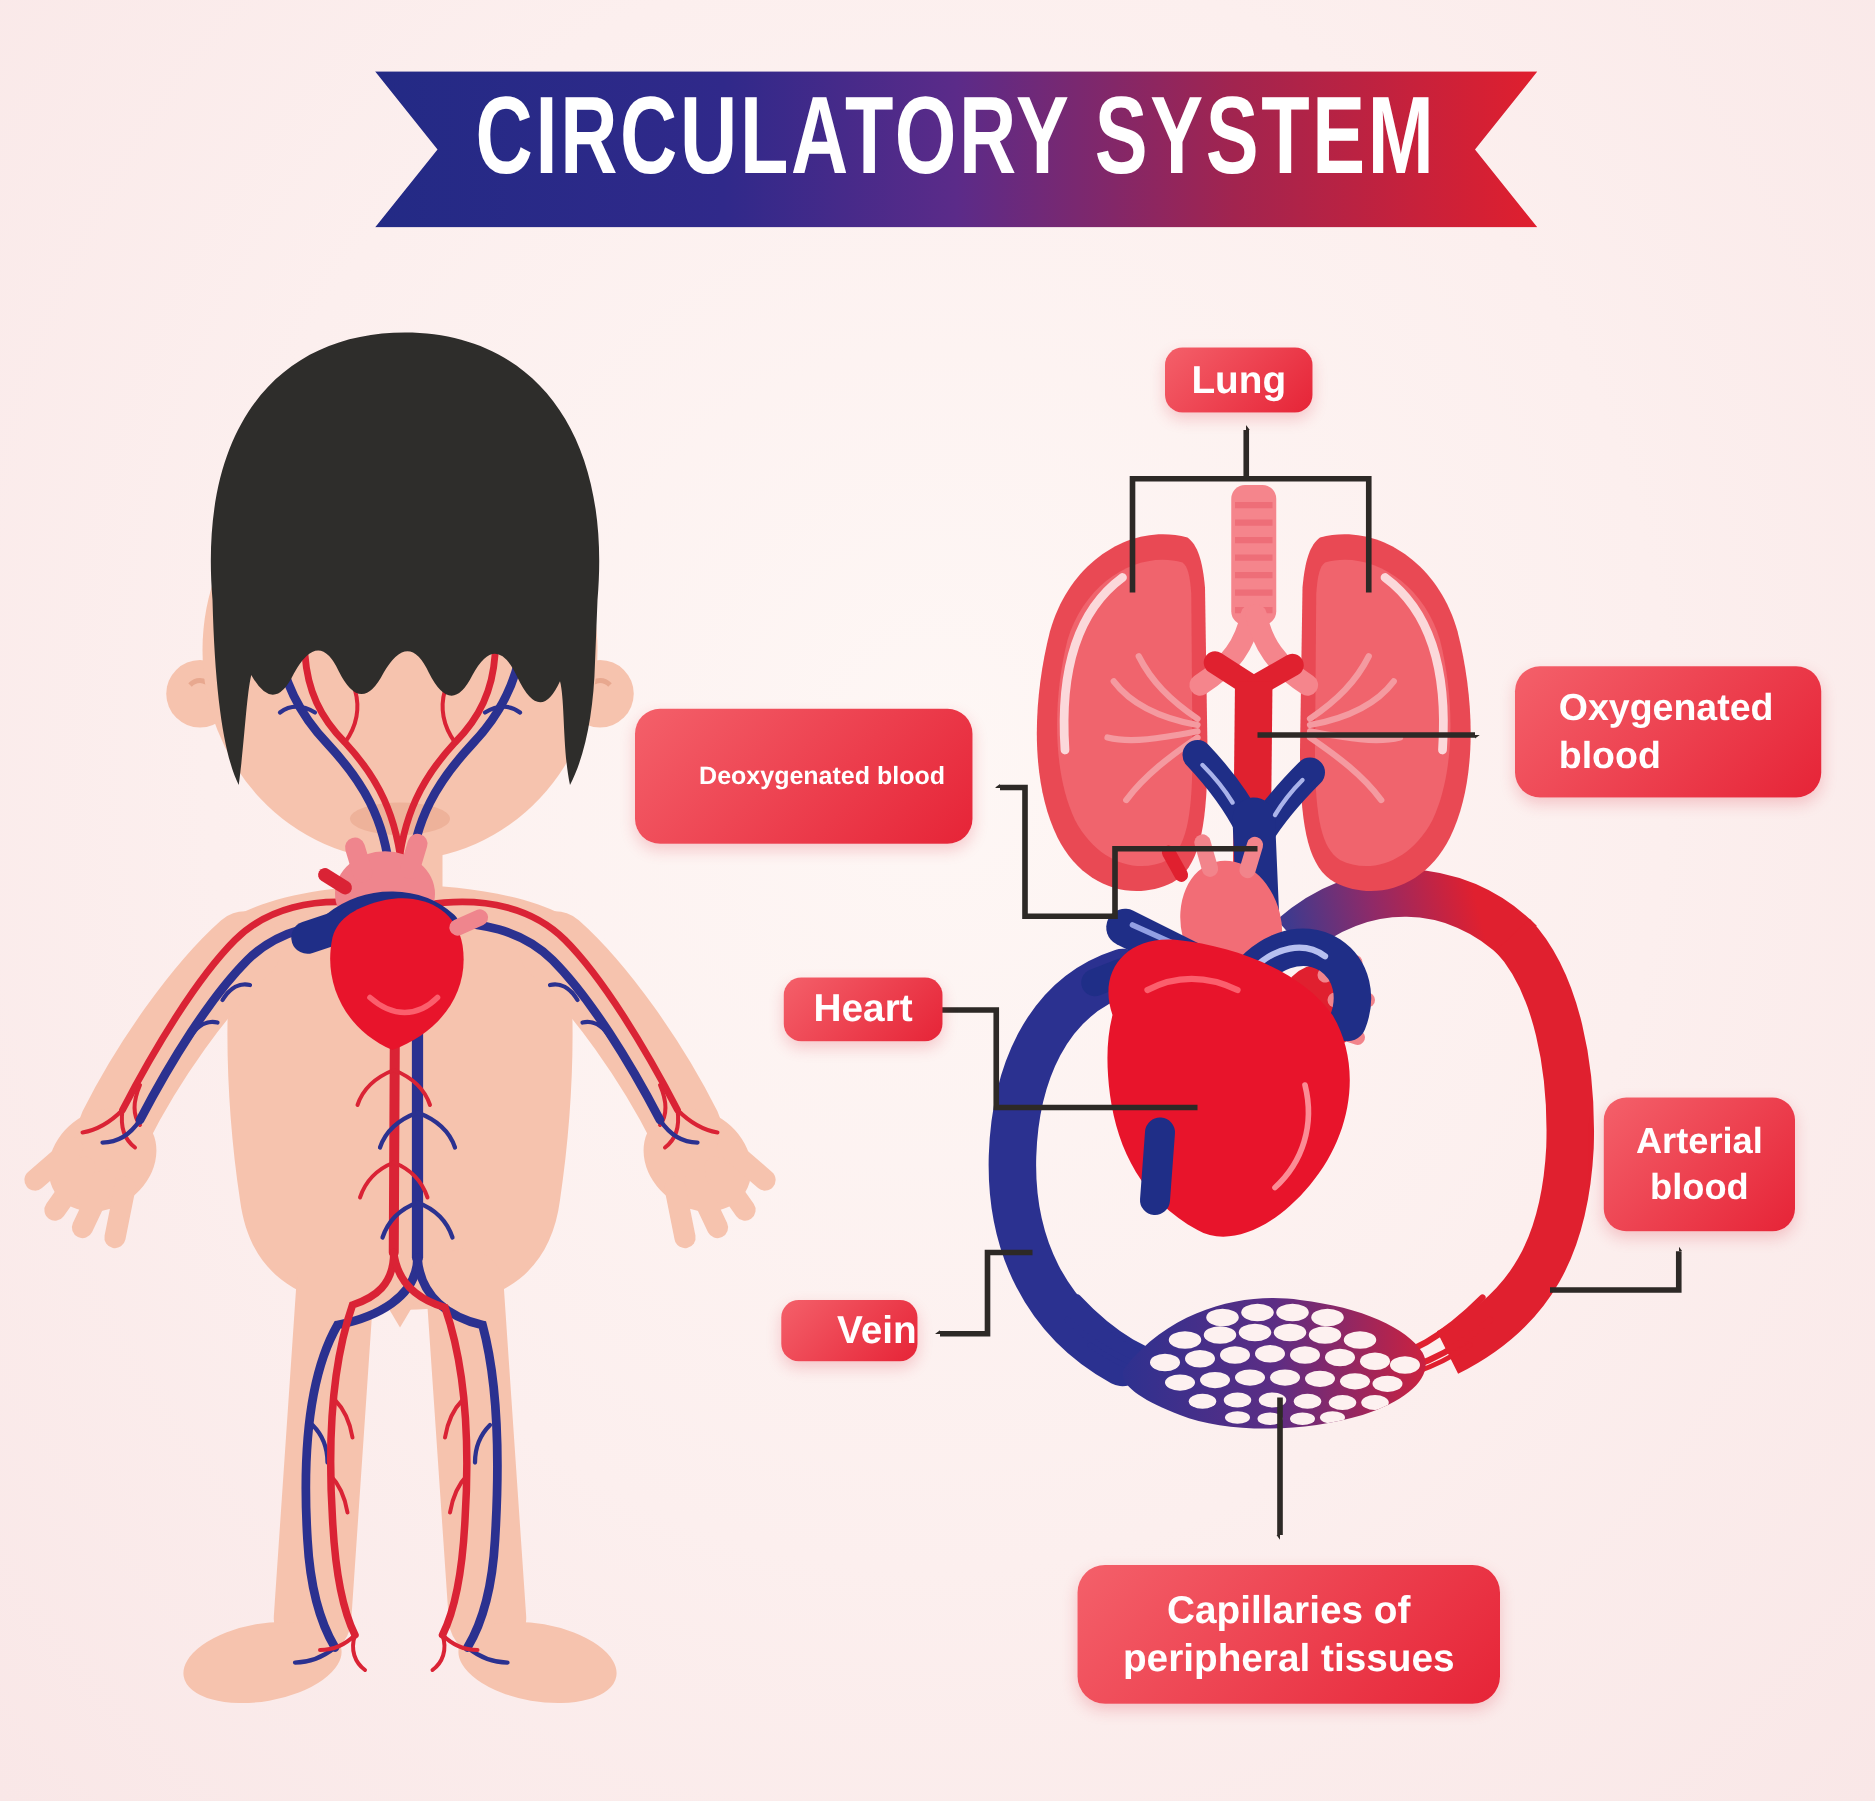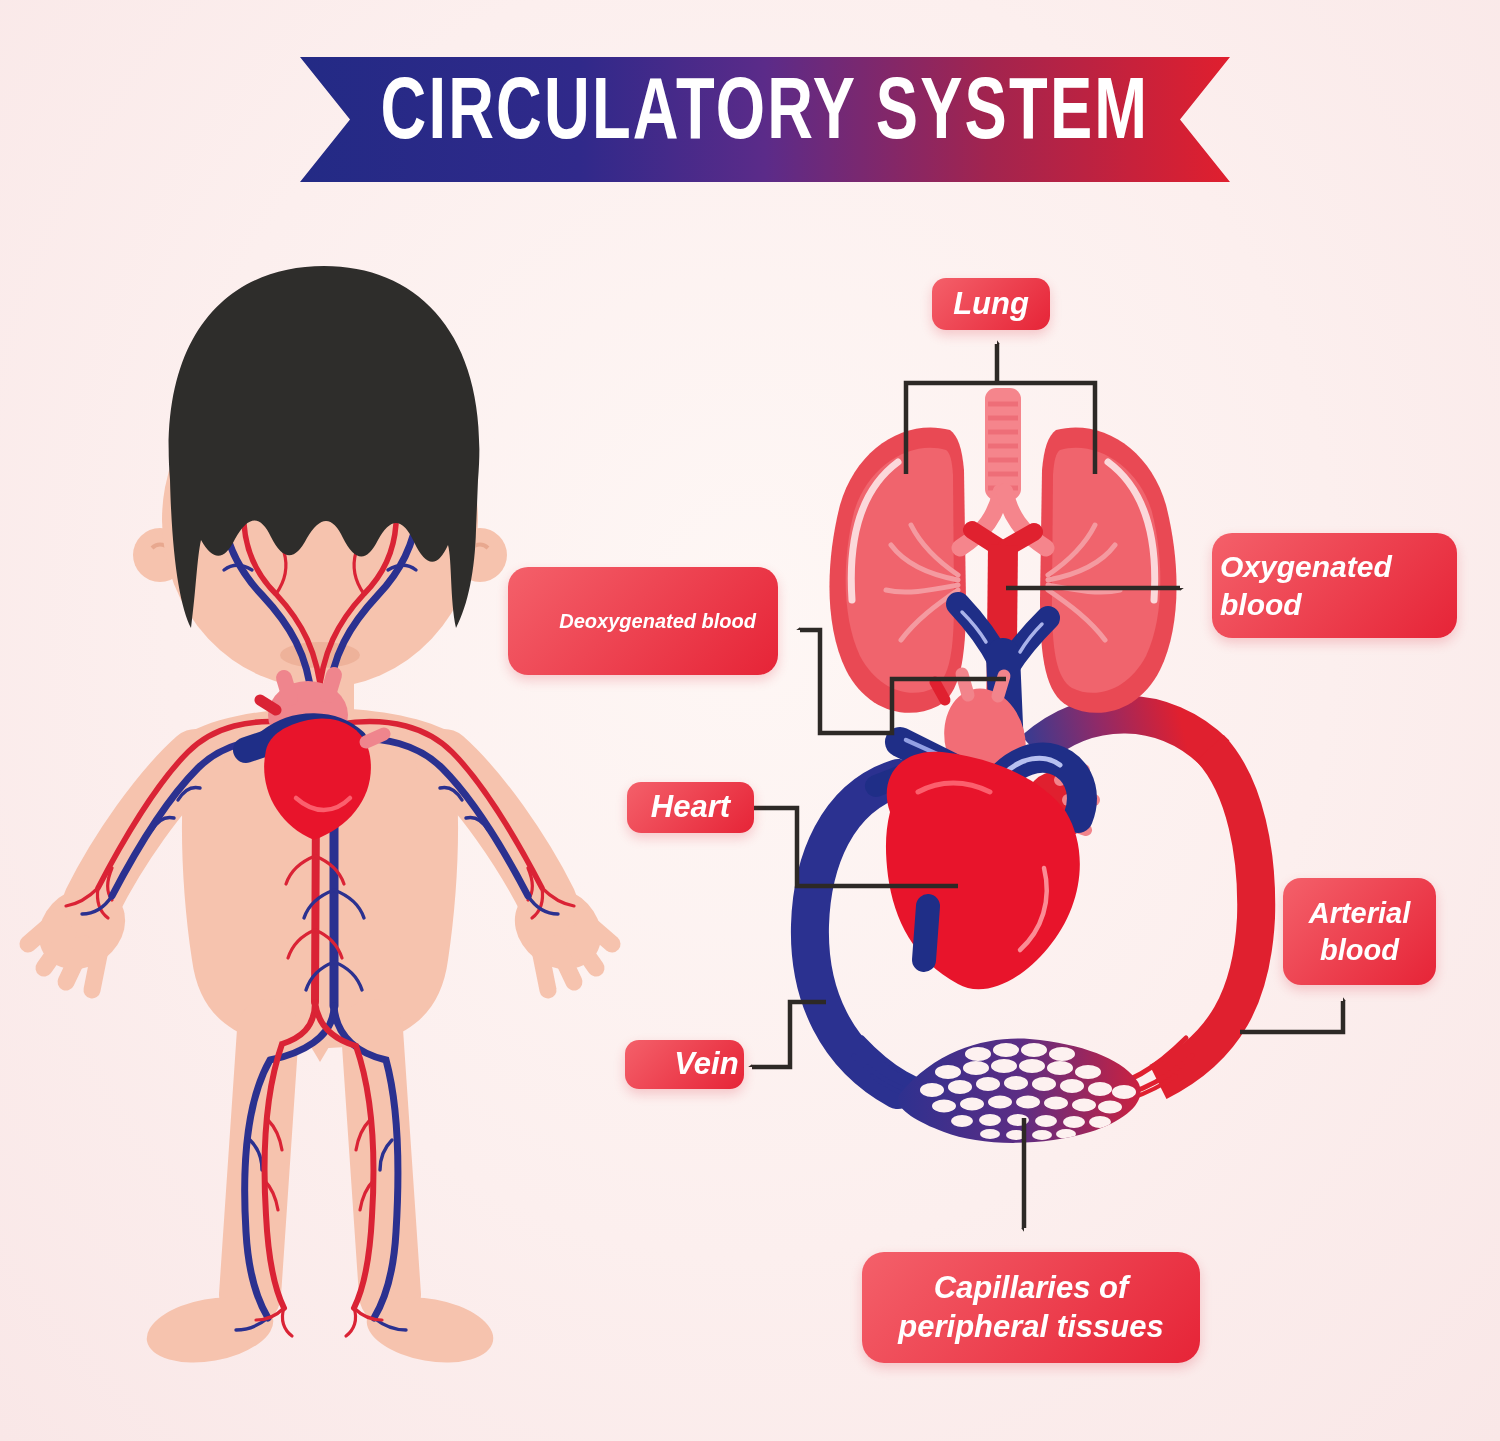--- a/index.html
+++ b/index.html
@@ -22,30 +22,29 @@
     display:inline-block;transform:scaleX(0.72);white-space:nowrap;
   }
 
   
   .label{
     position:absolute;z-index:2;color:#fff;font-weight:700;
     background:linear-gradient(135deg,#f4606a 0%,#e62437 100%);
     display:flex;align-items:center;box-sizing:border-box;
     box-shadow:0 5px 12px rgba(220,40,60,.22);
     line-height:1.25;
-    font-style:italic;
   }
   .label.center{justify-content:center;text-align:center;}
   .label.right{justify-content:flex-end;text-align:right;}
   .label.left{justify-content:flex-start;text-align:left;}
   #label-lung        {left:932px;top:278px;width:118px;height:52px;border-radius:14px;font-size:31px;}
   #label-deoxy       {left:508px;top:567px;width:270px;height:108px;border-radius:20px;font-size:20px;padding:0 22px;}
-  #label-oxy         {left:1212px;top:533px;width:245px;height:105px;border-radius:20px;font-size:30px;padding:0 8px;}
+  #label-oxy         {left:1212px;top:533px;width:245px;height:105px;border-radius:20px;font-size:30px;padding:0 35px;}
   #label-heart       {left:627px;top:782px;width:127px;height:51px;border-radius:14px;font-size:31px;}
-  #label-vein        {left:625px;top:1040px;width:119px;height:49px;border-radius:14px;font-size:31px;padding-left:44px;}
+  #label-vein        {left:625px;top:1040px;width:109px;height:49px;border-radius:14px;font-size:31px;padding-left:44px;}
   #label-arterial    {left:1263px;top:878px;width:153px;height:107px;border-radius:18px;font-size:29px;padding:0 10px;margin-left:20px;}
   #label-capillaries {left:862px;top:1252px;width:338px;height:111px;border-radius:22px;font-size:31px;padding:0 12px;}
 
   
   .conn{stroke:#2d2926;stroke-width:4.5;fill:none;stroke-linejoin:miter;}
   .sk{stroke:#f6c3ae;fill:none;stroke-linecap:round;}
   .vr{stroke:#da2335;fill:none;stroke-linecap:round;}
   .vb{stroke:#2b3190;fill:none;stroke-linecap:round;}
   .tw-r{stroke:#da2335;stroke-width:3.2;fill:none;stroke-linecap:round;}
   .tw-b{stroke:#2b3190;stroke-width:3.4;fill:none;stroke-linecap:round;}

